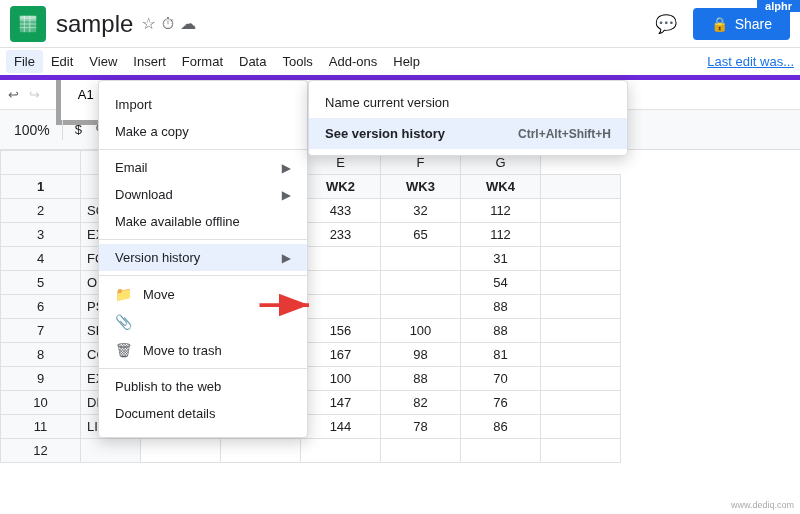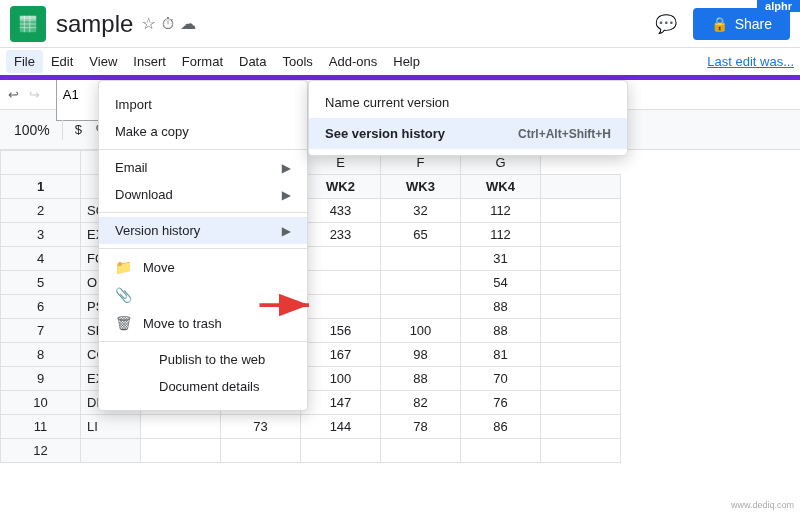--- a/index.html
+++ b/index.html
@@ -185,24 +185,24 @@
       display: flex;
       align-items: center;
       height: 30px;
       border-bottom: 1px solid #e0e0e0;
       background: #fff;
       padding: 0 8px;
       gap: 8px;
     }
     .cell-ref {
       width: 60px;
-      border: 1px solid #a3a3a3;
+      border: 5px solid #a3a3a3;
       padding: 18px 6px;
       font-size: 13px;
-      text-align: left;
+      text-align: center;
     }
     .formula-divider {
       width: 1px; height: 18px; background: #dadce0;
     }
     .formula-input {
       flex: 1;
       border: none;
       outline: none;
       font-size: 13px;
     }
@@ -264,21 +264,21 @@
       border-radius: 4px;
       box-shadow: 0 4px 16px rgba(0,0,0,0.2);
       width: 210px;
       z-index: 200;
       padding: 6px 0;
     }
     .menu-section {
       border-bottom: 1px solid #e0e0e0;
       padding: 4px 0;
     }
-    .menu-section:last-child { border-bottom: none; padding-left: 44px; }
+    .menu-section:last-child { border-bottom: none; }
     .dropdown-item {
       display: flex;
       align-items: center;
       padding: 6px 16px;
       cursor: pointer;
       color: #202124;
       font-size: 13px;
       gap: 10px;
       position: relative;
     }
@@ -577,20 +577,23 @@
   </div>
   <div class="menu-section">
     <div class="dropdown-item">
       <span>Email</span>
       <span class="arrow">▶</span>
     </div>
     <div class="dropdown-item">
       <span>Download</span>
       <span class="arrow">▶</span>
     </div>
+    <div class="dropdown-item">
+      <span>Make available offline</span>
+    </div>
   </div>
   <div class="menu-section">
     <div class="dropdown-item highlighted" style="background:#e8f0fe;">
       <span>Version history</span>
       <span class="arrow">▶</span>
     </div>
   </div>
   <div class="menu-section">
     <div class="dropdown-item">
       <span class="item-icon">📁</span>

